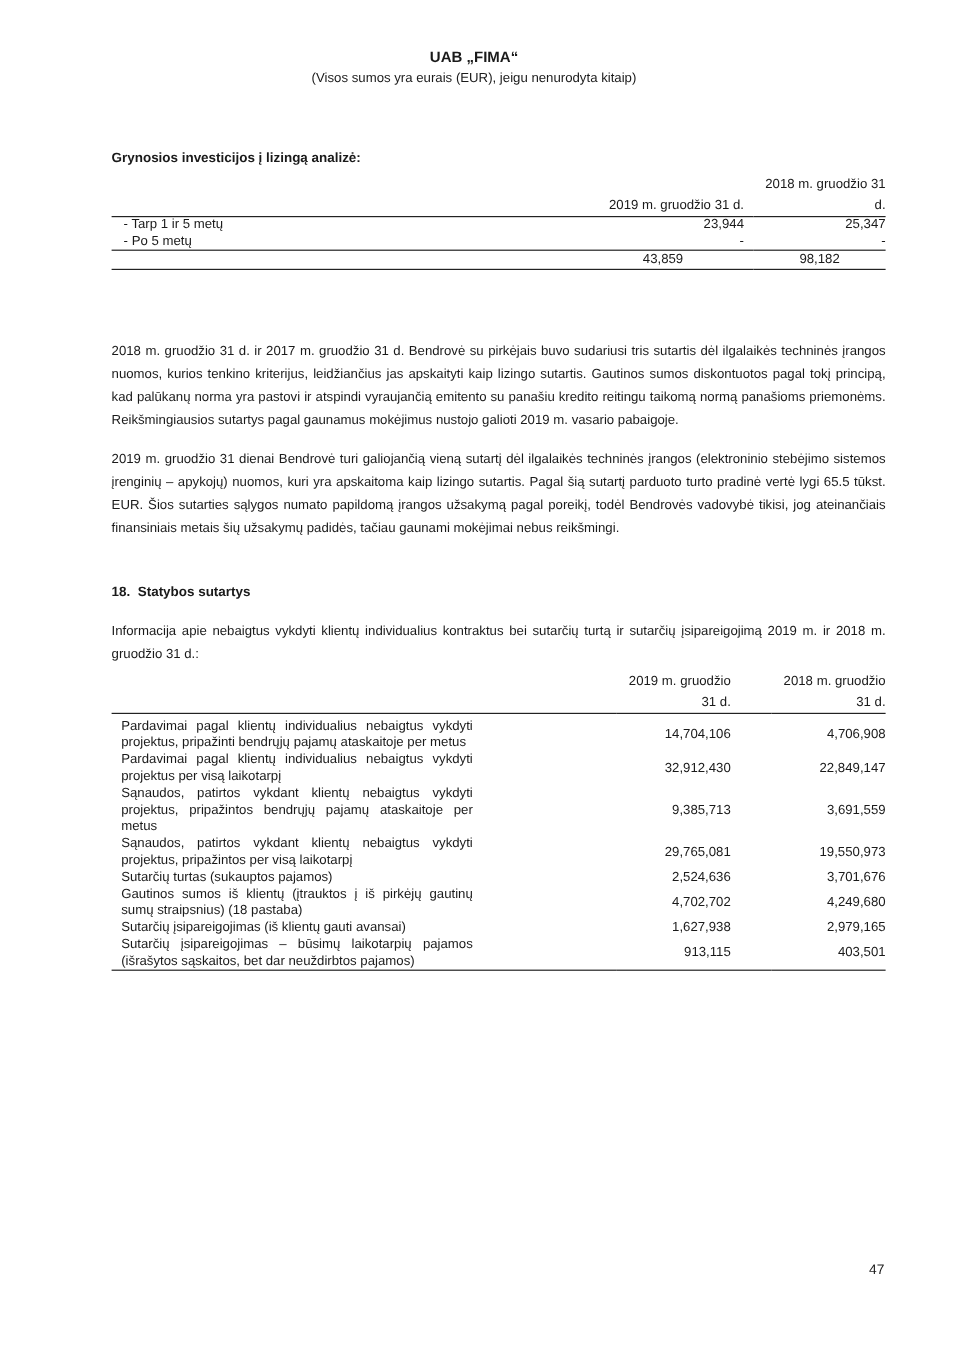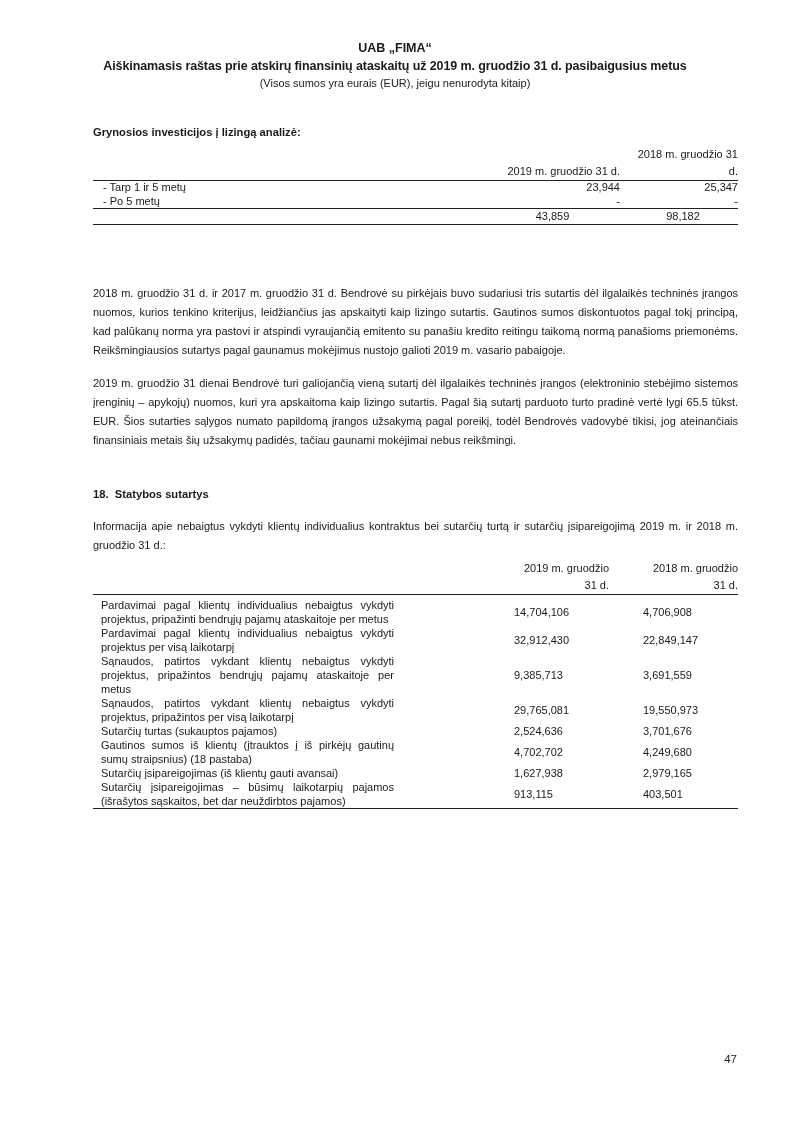--- a/index.html
+++ b/index.html
@@ -44,33 +44,32 @@
     #para3 { top: 517px; }
 
     
     #contracts-table { top: 560px; width: 645px; }
     #contracts-table th { text-align: right; font-size: 11px; line-height: 17px; vertical-align: bottom; }
     #contracts-table thead tr { border-bottom: 1.5px solid #222; }
     #contracts-table th.c19 { width: 95px; padding-right: 34px; }
     #contracts-table th.c18 { width: 95px; }
     #contracts-table td { font-size: 11px; vertical-align: middle; }
     #contracts-table td.lbl { padding-left: 8px; padding-right: 120px; line-height: 14px; text-align: justify; }
-    #contracts-table td.num { }
+    #contracts-table td.num { text-align: right; }
     #contracts-table td.num19 { padding-right: 34px; }
     #contracts-table tbody tr:last-child { border-bottom: 1.5px solid #222; margin-top: 44px; }
     #contracts-table tbody tr:first-child td { padding-top: 3px; }
 
     .page-number { position: absolute; right: 57px; top: 1053px; font-size: 11.5px; }
   </style>
 </head>
 <body>
 
 <div class="header">
   <div class="company">UAB „FIMA“</div>
-  <div class="title">Aiškinamasis raštas prie atskirų finansinių ataskaitų už 2019 m. gruodžio 31 d. pasibaigusius metus</div>
   <div class="subtitle">(Visos sumos yra eurais (EUR), jeigu nenurodyta kitaip)</div>
 </div>
 
 <div class="section-label">Grynosios investicijos į lizingą analizė:</div>
 
 <table id="lease-table">
   <thead>
     <tr>
       <th></th>
       <th class="h19">2019 m. gruodžio 31 d.</th>

